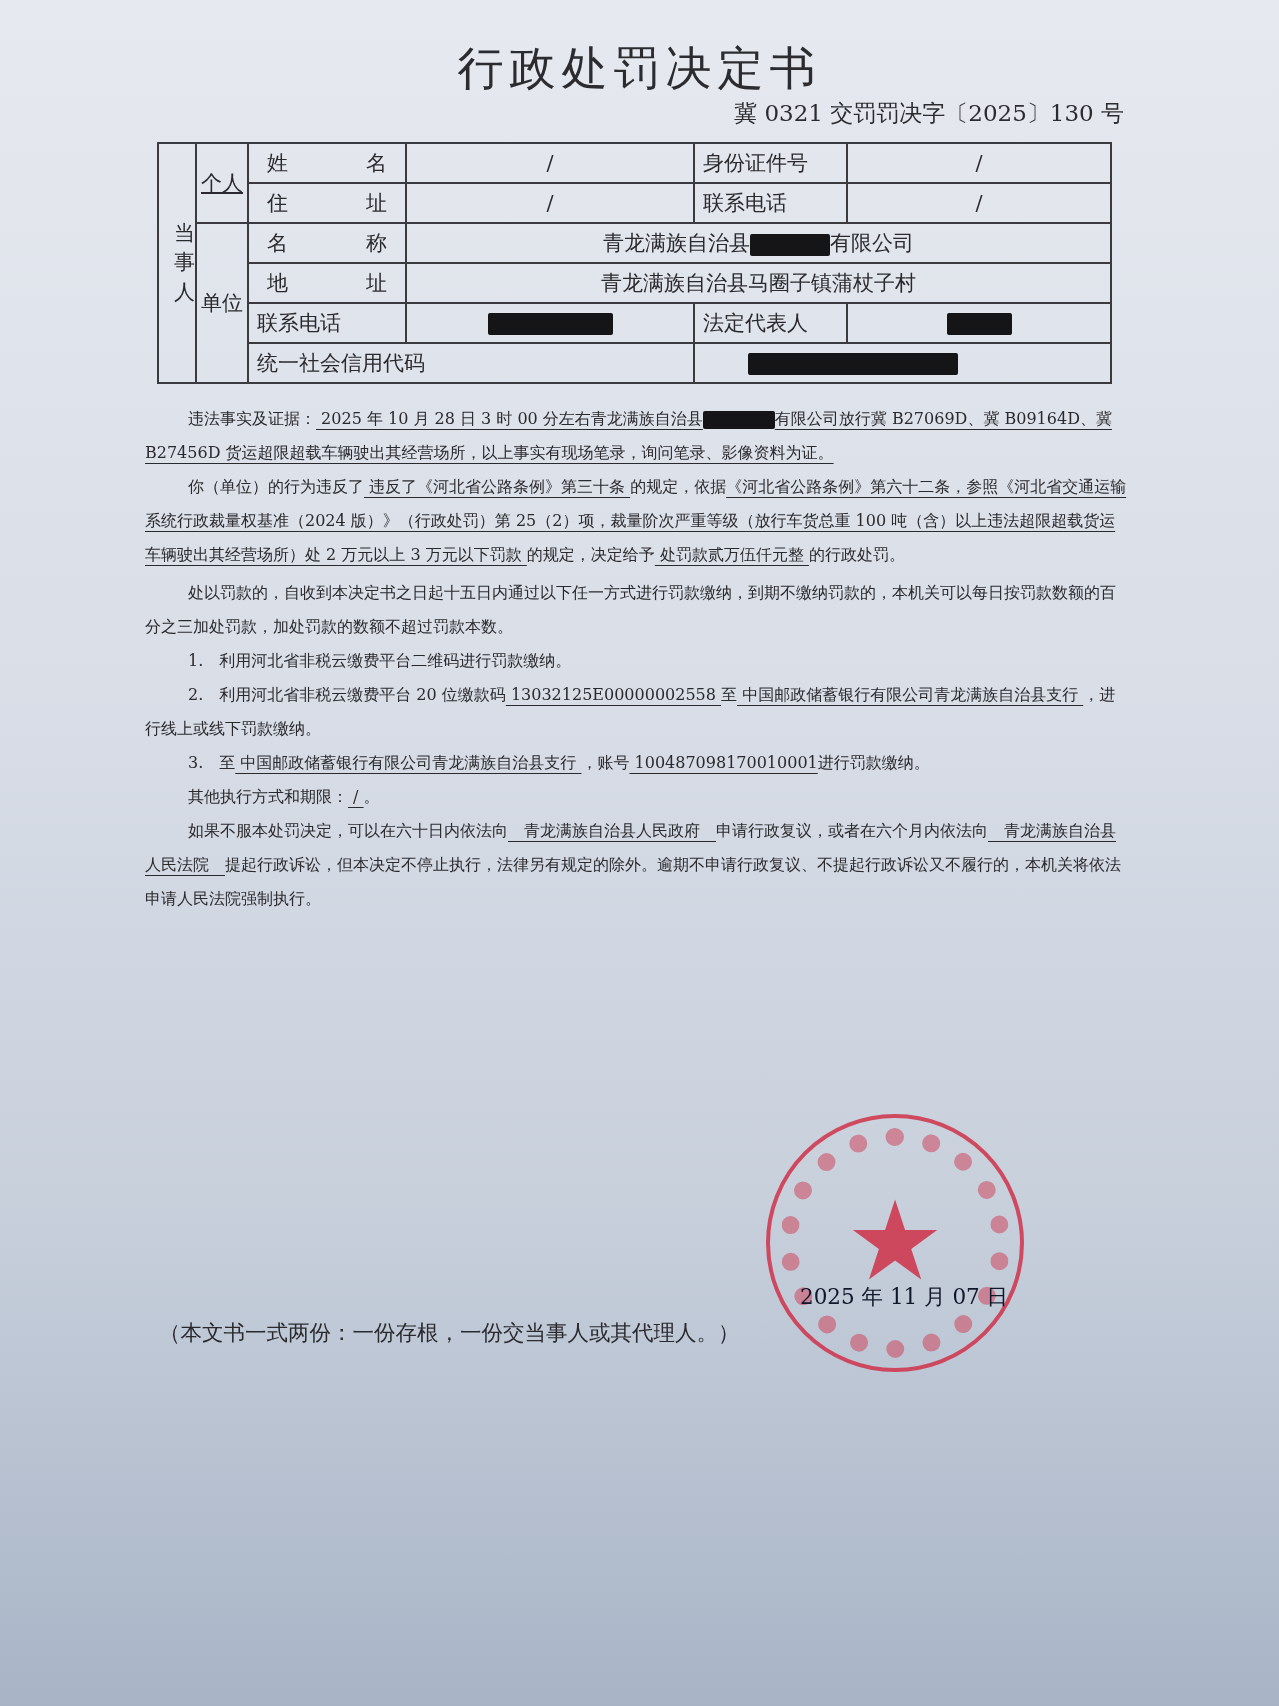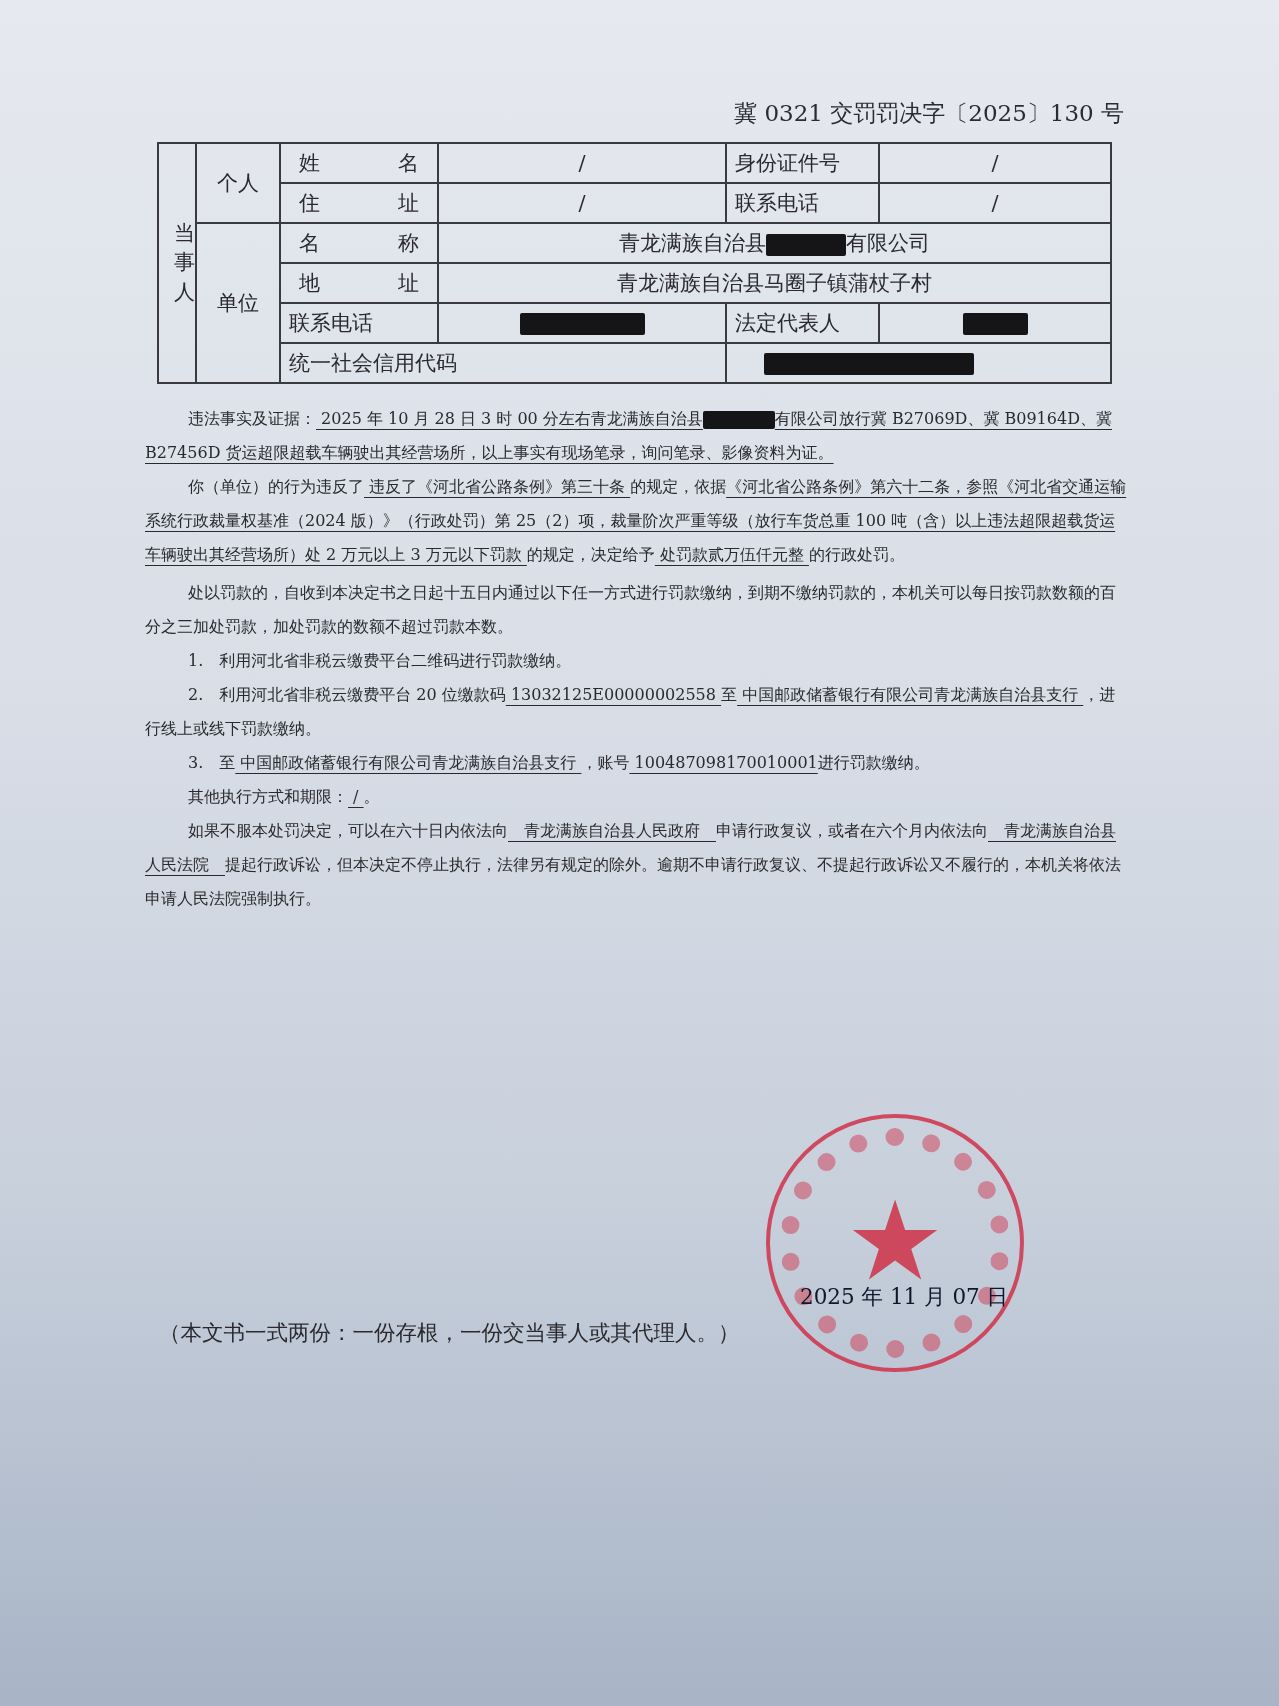--- a/index.html
+++ b/index.html
@@ -56,27 +56,28 @@
   }
   .footnote {
     position: absolute; left: 147px; top: 1318px; font-size: 21.5px; margin-left: 12px;
   }
 </style>
 </head>
 <body>
 
 <div class="page">
 
+  <div class="title">行政处罚决定书</div>
   <div class="docno">冀 0321 交罚罚决字〔2025〕130 号</div>
 
   <table class="party">
     <tbody>
         <tr>
       <td rowspan="6" class="vert">当事人</td>
-      <td rowspan="2" class="center" style="width:50px;padding:16px;">个人</td>
+      <td rowspan="2" class="center" style="width:50px;padding:0;text-decoration:underline;">个人</td>
       <td style="width:120px;" class="lbl-spread">姓　　名</td>
       <td class="center" style="width:270px;">/</td>
       <td style="width:135px;">身份证件号</td>
       <td class="center">/</td>
     </tr>
     <tr>
       <td class="lbl-spread">住　　址</td>
       <td class="center">/</td>
       <td>联系电话</td>
       <td class="center">/</td>

